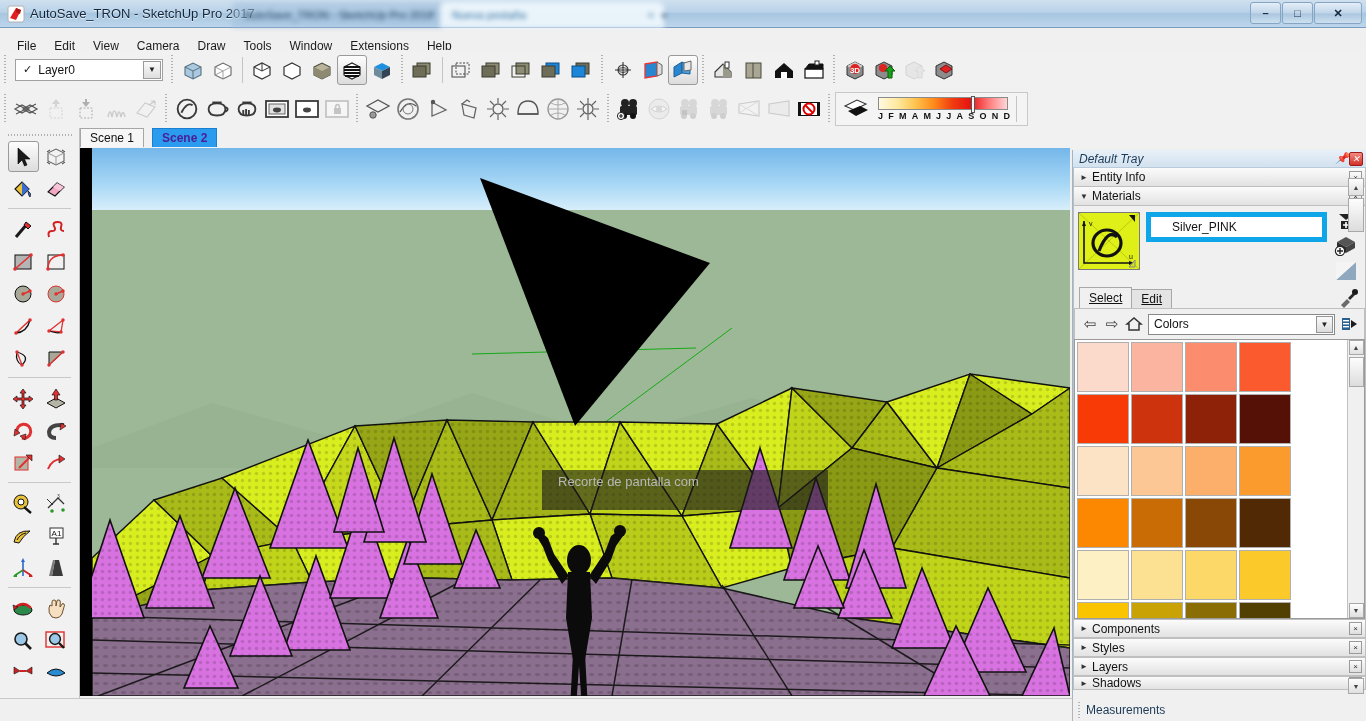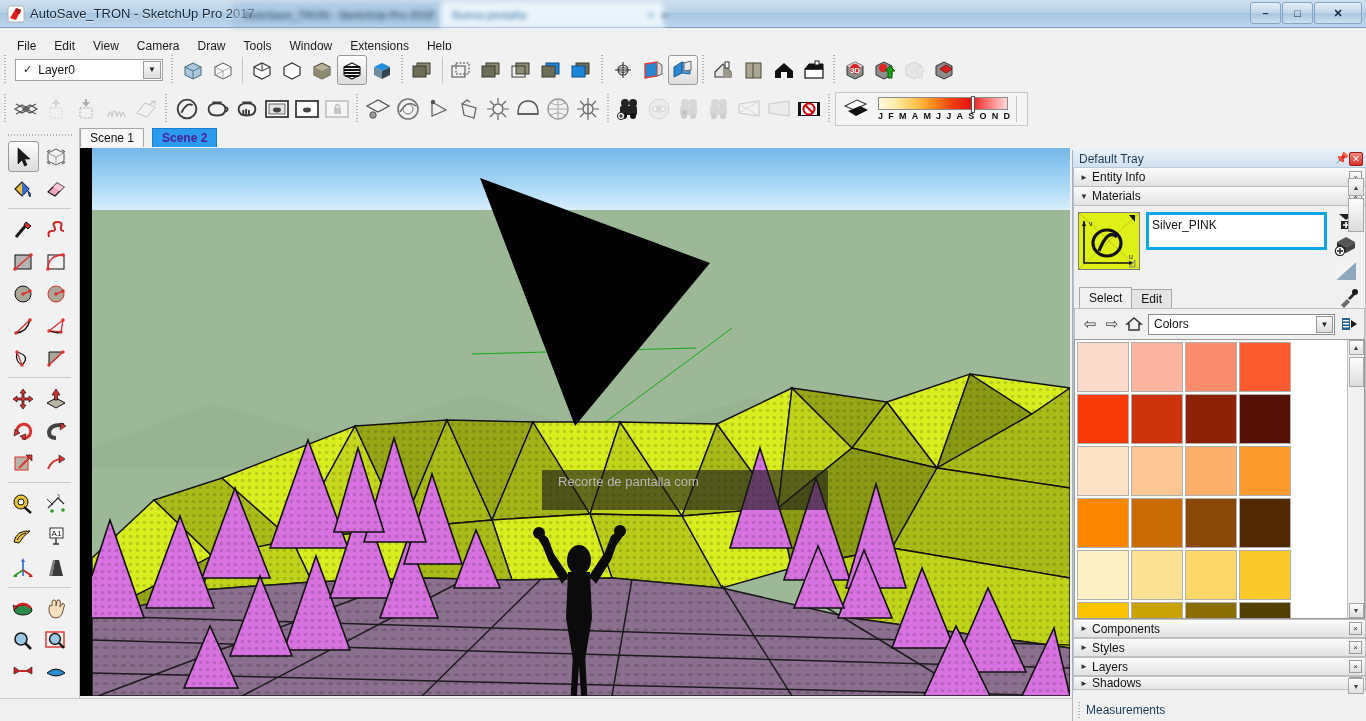--- a/index.html
+++ b/index.html
@@ -147,21 +147,21 @@
   }
 
   
   .tray{
     position:absolute;left:1072px;top:150px;width:294px;height:548px;
     background:#f0f0f0;border-left:1px solid #9fb4c8;box-sizing:border-box;
   }
   .trayhdr{
     height:18px;display:flex;align-items:center;padding:0 3px 0 6px;
     background:linear-gradient(to bottom,#e8f0f8,#d3e2ef);
-    border-bottom:1px solid #b9cbdb;font-size:12px;color:#1b3a57;box-sizing:border-box;
+    border-bottom:1px solid #b9cbdb;font-size:12px;color:#1b3a57;box-sizing:border-box;font-style:italic;
   }
   .trayhdr .sp{flex:1;}
   .pinbtn{width:14px;height:14px;display:flex;align-items:center;justify-content:center;color:#2c4f72;font-size:11px;}
   .closebtn{
     width:14px;height:14px;background:linear-gradient(to bottom,#f28b80,#d2312a);
     border:1px solid #9c1b16;color:#fff;font-size:9px;line-height:12px;text-align:center;
     box-sizing:border-box;border-radius:2px;
   }
   .panelhdr{
     height:19px;display:flex;align-items:center;padding:0 3px 0 6px;box-sizing:border-box;
@@ -174,28 +174,28 @@
     width:13px;height:13px;border:1px solid #9a9a9a;background:linear-gradient(to bottom,#fcfcfc,#dedede);
     font-size:8px;line-height:11px;text-align:center;color:#333;box-sizing:border-box;
   }
   .matbody{background:#f0f0f0;border-left:1px solid #bfbfbf;border-right:1px solid #bfbfbf;}
   .matrow{display:flex;padding:6px 4px 4px 4px;}
   .swatchbig{
     width:62px;height:58px;background:#dff018;border:1px solid #7a7a7a;position:relative;flex:none;
     box-sizing:border-box;
   }
   .matname{
-    flex:1;margin-left:6px;height:38px;background:#fff;border:3px solid #0ea5e9;
-    font-size:12px;line-height:21px;padding-left:3px;box-sizing:border-box;color:#111;
+    flex:1;margin-left:6px;height:30px;background:#fff;border:5px solid #0ea5e9;
+    font-size:12px;line-height:21px;padding-left:21px;box-sizing:border-box;color:#111;
   }
   .matside{width:30px;margin-left:4px;display:flex;flex-direction:column;align-items:center;gap:4px;flex:none;}
   .tabsrow{display:flex;align-items:flex-end;height:22px;padding-left:5px;border-bottom:1px solid #bfbfbf;background:#f0f0f0;}
   .mtab{
     height:19px;line-height:18px;padding:0 9px;font-size:12px;border:1px solid #a8a8a8;border-bottom:none;
-    box-sizing:border-box;background:#e4e4e4;color:#111;margin-right:-1px;
+    box-sizing:border-box;background:#e4e4e4;color:#111;margin-right:-1px;text-decoration:underline;
   }
   .mtab.active{background:#f0f0f0;height:21px;line-height:20px;font-size:12px;}
   .navrow{display:flex;align-items:center;height:26px;padding:2px 4px;background:#f0f0f0;
     border-left:1px solid #bfbfbf;border-right:1px solid #bfbfbf;}
   .navbtn{width:22px;height:20px;display:flex;align-items:center;justify-content:center;color:#3b3b3b;}
   .libcombo{
     flex:1;height:21px;background:#fff;border:1px solid #8a8a8a;position:relative;
     font-size:12px;line-height:19px;padding-left:5px;box-sizing:border-box;color:#111;margin:0 3px;
   }
   .libcombo .arrow{position:absolute;right:1px;top:1px;width:17px;height:17px;

